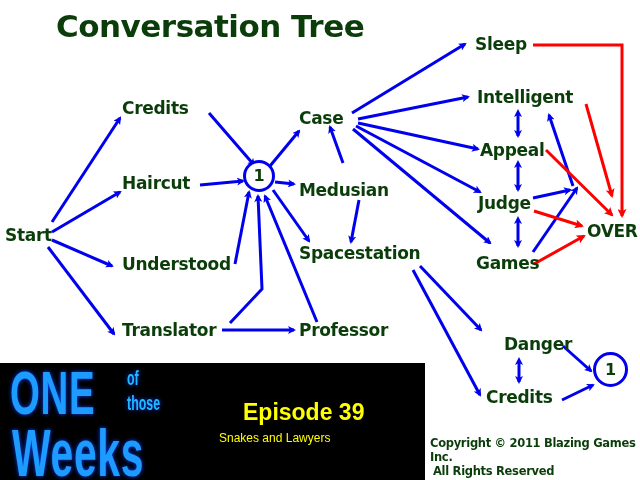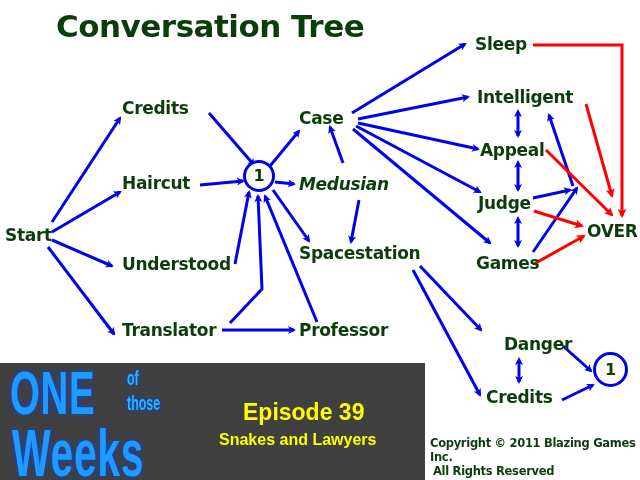--- a/index.html
+++ b/index.html
@@ -1,28 +1,28 @@
 <!DOCTYPE html>
 <html><head>
 <meta charset="utf-8">
 <style>
   html,body{margin:0;padding:0;background:#fff;}
   #stage{position:relative;width:640px;height:480px;overflow:hidden;background:#ffffff;font-family:"DejaVu Sans","Liberation Sans",sans-serif;}
   #title{position:absolute;left:56px;top:8px;font-size:31px;font-weight:bold;color:#0b3d0b;letter-spacing:-0.5px;}
   .node{position:absolute;font-size:17px;font-weight:bold;color:#0b3d0b;white-space:nowrap;line-height:20px;letter-spacing:-0.3px;}
   svg#edges{position:absolute;left:0;top:0;}
   .hub{position:absolute;width:26px;height:26px;border:3px solid #0000ee;border-radius:50%;background:#fff;color:#0b3d0b;font-weight:bold;font-size:16px;text-align:center;line-height:26px;box-sizing:content-box;}
-  #banner{position:absolute;left:0;top:363px;width:425px;height:117px;background:#404040;}
+  #banner{position:absolute;left:0;top:363px;width:425px;height:117px;background:#000000;}
   .logo{position:absolute;font-family:"Liberation Sans","DejaVu Sans",sans-serif;font-weight:bold;color:#1e9bff;transform:scaleX(0.62);transform-origin:left top;text-shadow:0 0 6px #0044ff;}
   #logo-one{left:10px;top:-6px;font-size:62px;letter-spacing:1px;}
   #logo-weeks{left:12px;top:52px;font-size:66px;letter-spacing:1px;}
   #logo-of{left:127px;top:4px;font-size:20px;color:#22b8ff;}
   #logo-those{left:127px;top:29px;font-size:20px;color:#22b8ff;}
   #episode{position:absolute;left:243px;top:36px;font-family:"Liberation Sans",sans-serif;font-weight:bold;font-size:23px;color:#ffff00;}
-  #subtitle{position:absolute;left:219px;top:68px;font-family:"Liberation Sans",sans-serif;font-weight:bold;font-size:16px;color:#ffff00;}
+  #subtitle{position:absolute;left:219px;top:68px;font-family:"Liberation Sans",sans-serif;font-weight:normal;font-size:12px;color:#ffff00;}
   #copyright{position:absolute;left:430px;top:436px;font-size:11.5px;font-weight:bold;color:#0b3d0b;line-height:14px;letter-spacing:-0.3px;}
 </style>
 </head>
 <body>
 
 <div id="stage">
 
   <svg id="edges" width="640" height="480">
     <defs>
       <marker id="ab" markerWidth="8" markerHeight="8" refX="6" refY="4" orient="auto" markerUnits="userSpaceOnUse">
@@ -94,21 +94,21 @@
 
   <div class="node" style="left:5px;top:225px;">Start</div>
   <div class="node" style="left:122px;top:98px;">Credits</div>
   <div class="node" style="left:122px;top:173px;">Haircut</div>
   <div class="node" style="left:122px;top:254px;">Understood</div>
   <div class="node" style="left:122px;top:320px;">Translator</div>
 
   <div class="hub" style="left:243px;top:160px;">1</div>
 
   <div class="node" style="left:299px;top:108px;">Case</div>
-  <div class="node" style="left:299px;top:174px;font-style:italic;">Medusian</div>
+  <div class="node" style="left:299px;top:180px;">Medusian</div>
   <div class="node" style="left:299px;top:320px;">Professor</div>
   <div class="node" style="left:299px;top:243px;">Spacestation</div>
 
   <div class="node" style="left:475px;top:34px;">Sleep</div>
   <div class="node" style="left:477px;top:87px;">Intelligent</div>
   <div class="node" style="left:480px;top:140px;">Appeal</div>
   <div class="node" style="left:478px;top:193px;">Judge</div>
   <div class="node" style="left:476px;top:253px;">Games</div>
   <div class="node" style="left:587px;top:221px;">OVER</div>
 

